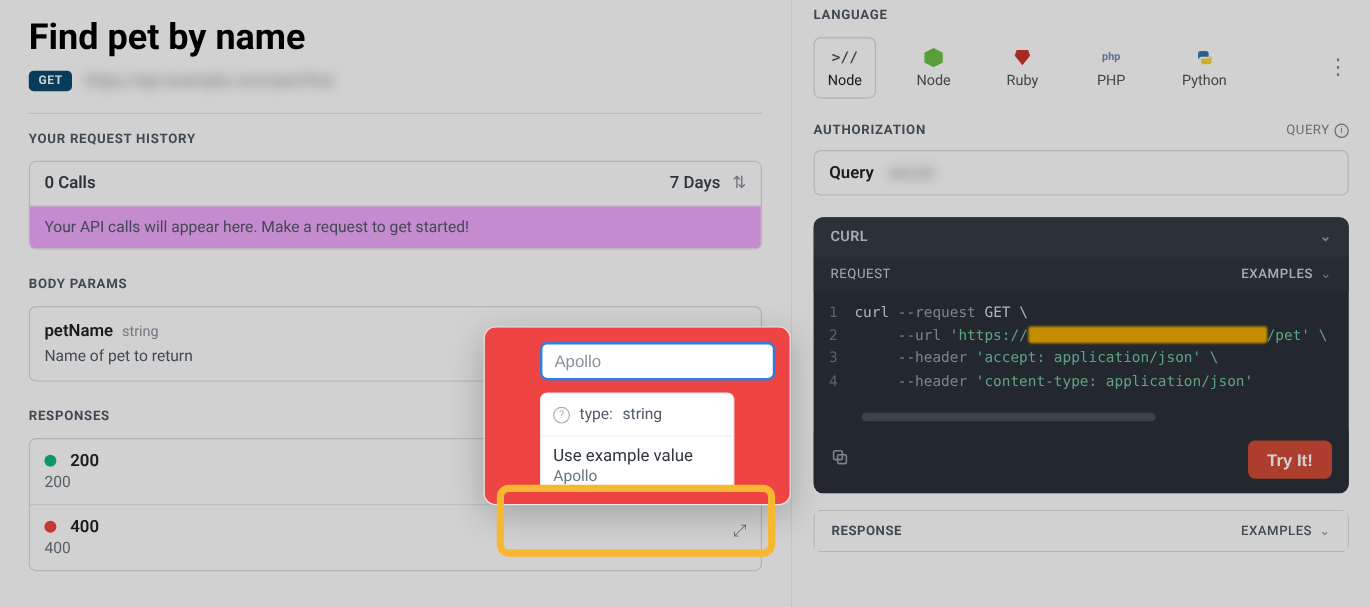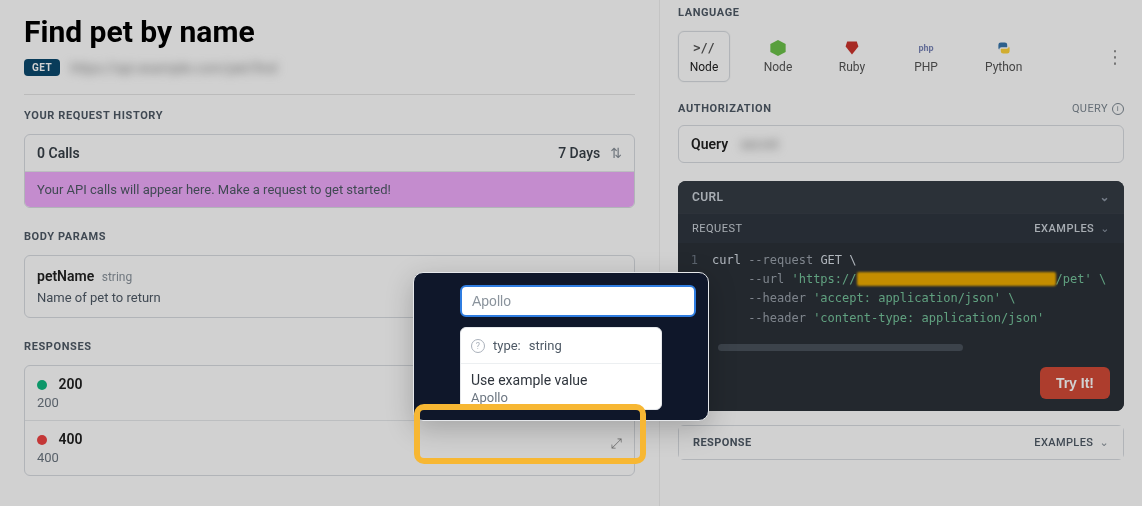--- a/index.html
+++ b/index.html
@@ -366,24 +366,24 @@
     font-size: 11px;
     padding: 10px 14px;
   }
   .response-section .examples-btn {
     color: #4f5a66;
   }
 
   
   .popover {
     position: absolute;
-    left: 413px;
+    left: 403px;
     top: 272px;
-    width: 296px;
-    background: #0f172a;
+    width: 256px;
+    background: #ef4444;
     border: 1px solid #e6e8eb;
     border-radius: 10px;
     box-shadow: 0 8px 28px rgba(0,0,0,.22);
     z-index: 100;
     padding: 12px 12px 10px;
   }
   .popover-input {
     width: calc(100% - 34px);
     margin-left: 34px;
     border: 2px solid #2f7de1;

